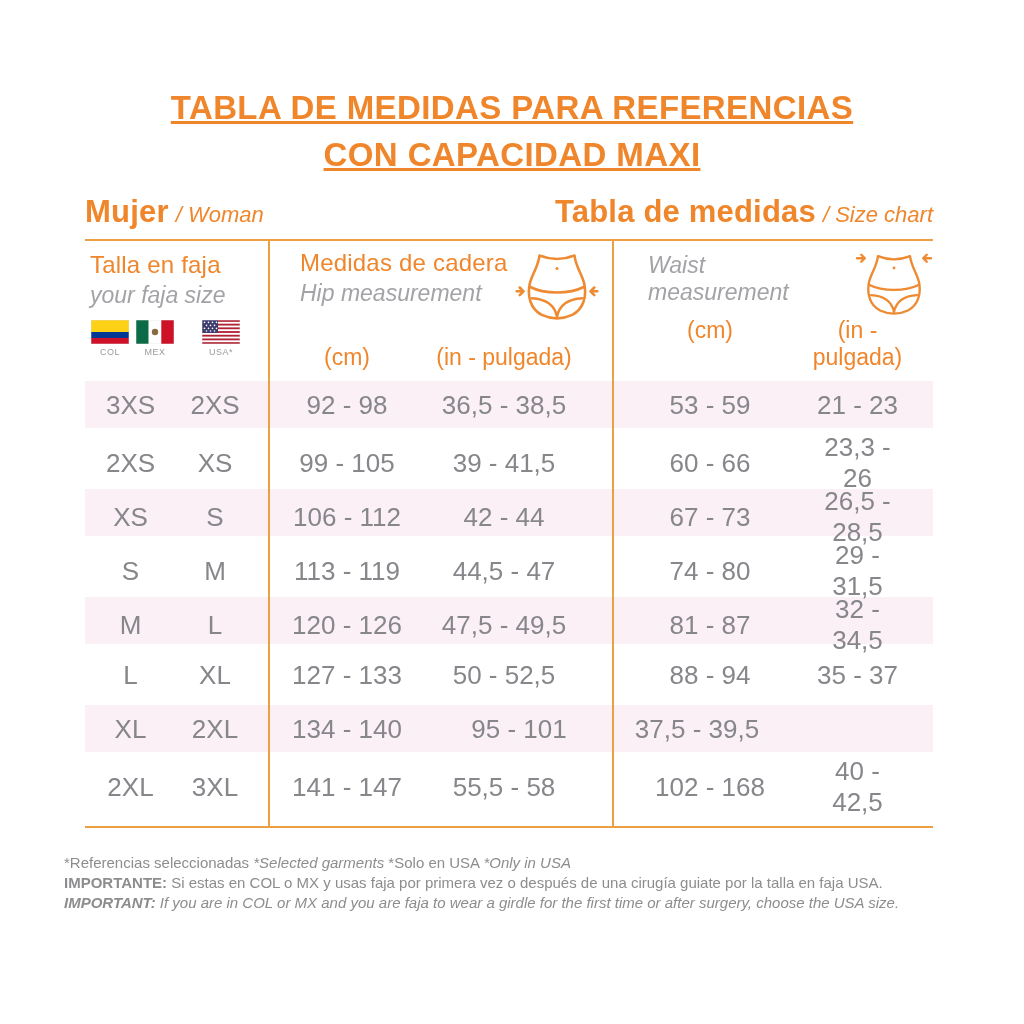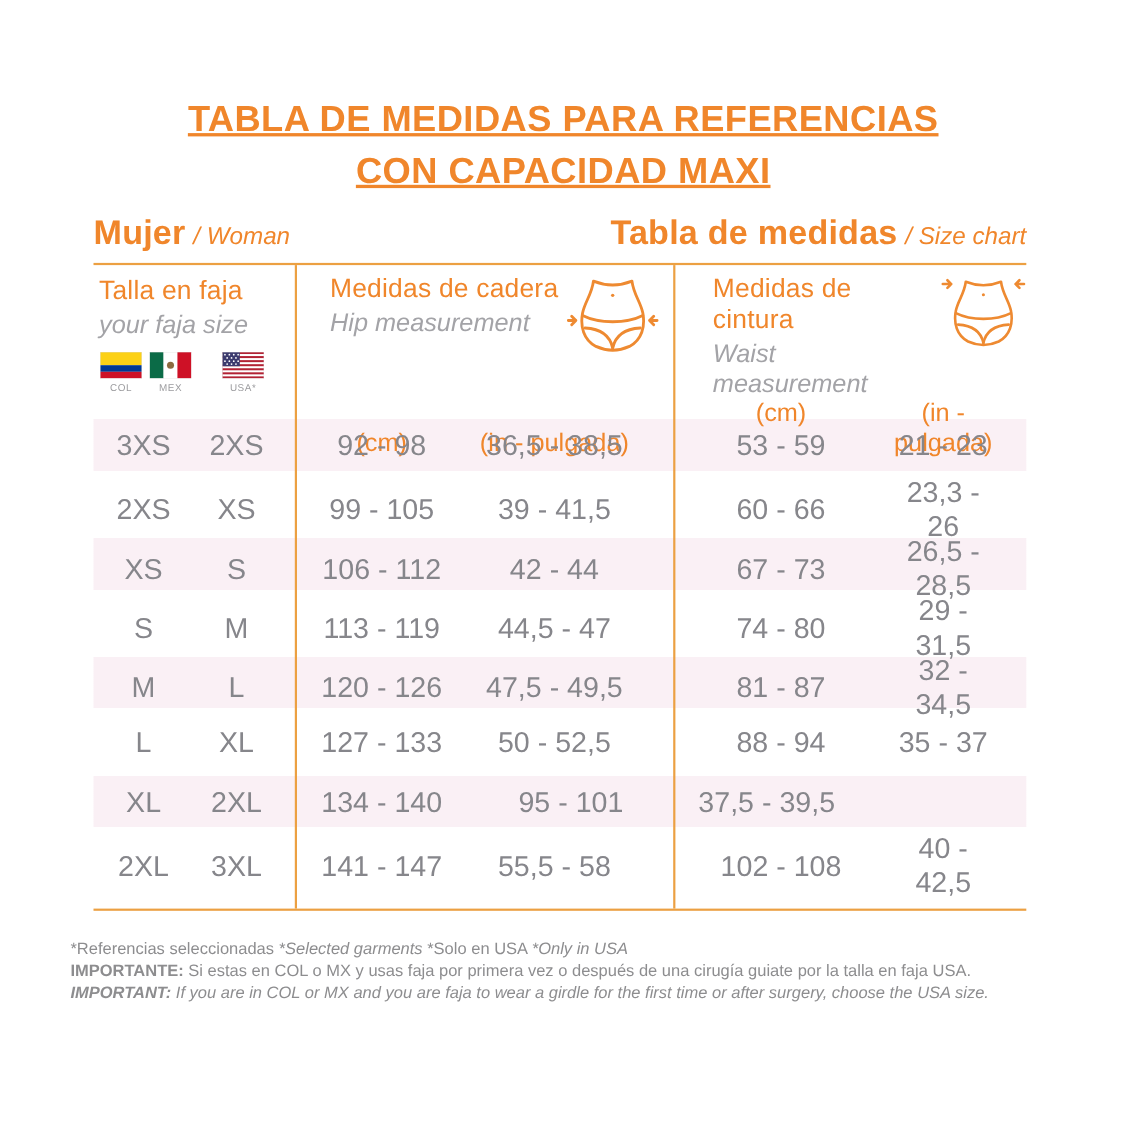--- a/index.html
+++ b/index.html
@@ -153,21 +153,20 @@
         </div>
         <div class="units">
           <span class="u1">(cm)</span>
           <span class="u2">(in - pulgada)</span>
         </div>
       </div>
 
       <div class="g3">
         <div class="g-top">
           <div>
-            <div class="col-title">Medidas de cintura</div>
             <div class="col-sub">Waist measurement</div>
           </div>
           <svg class="body-icon" width="78" height="66" viewBox="0 0 112 92" fill="none" stroke="#EE8A31" stroke-width="3.4" stroke-linecap="round" stroke-linejoin="round">
             <path d="M33,6 C48,12 64,12 79,6 C81,22 89,30 92,44 C95,60 91,76 76,84 C63,90 49,90 36,84 C21,76 17,60 20,44 C23,30 31,22 33,6 Z"></path>
             <path d="M20,47 C40,57 72,57 92,47"></path>
             <path d="M23,62 C42,63 53,72 56,86"></path>
             <path d="M89,62 C70,63 59,72 56,86"></path>
             <circle cx="56" cy="23" r="2" fill="#EE8A31" stroke="none"></circle>
             <path d="M3,9 L14,9 M9,4 L14,9 L9,14"></path>
             <path d="M109,9 L98,9 M103,4 L98,9 L103,14"></path>
@@ -233,21 +232,21 @@
       <span class="c2">2XL</span>
       <span class="c3">134 - 140</span>
       <span class="c5">95 - 101</span>
       <span class="c6">37,5 - 39,5</span>
     </div>
     <div class="trow">
       <span class="c1">2XL</span>
       <span class="c2">3XL</span>
       <span class="c3">141 - 147</span>
       <span class="c4">55,5 - 58</span>
-      <span class="c5">102 - 108</span>
+      <span class="c5">102 - 168</span>
       <span class="c6">40 - 42,5</span>
     </div>
   </div>
 
   <div class="footnotes">
     <div class="fn"><span>*Referencias seleccionadas </span><span class="i">*Selected garments </span><span>*Solo en USA </span><span class="i">*Only in USA</span></div>
     <div class="fn"><span class="b">IMPORTANTE:</span><span> Si estas en COL o MX y usas faja por primera vez o después de una cirugía guiate por la talla en faja USA.</span></div>
     <div class="fn it"><span class="b">IMPORTANT:</span><span> If you are in COL or MX and you are faja to wear a girdle for the first time or after surgery, choose the USA size.</span></div>
   </div>
 

